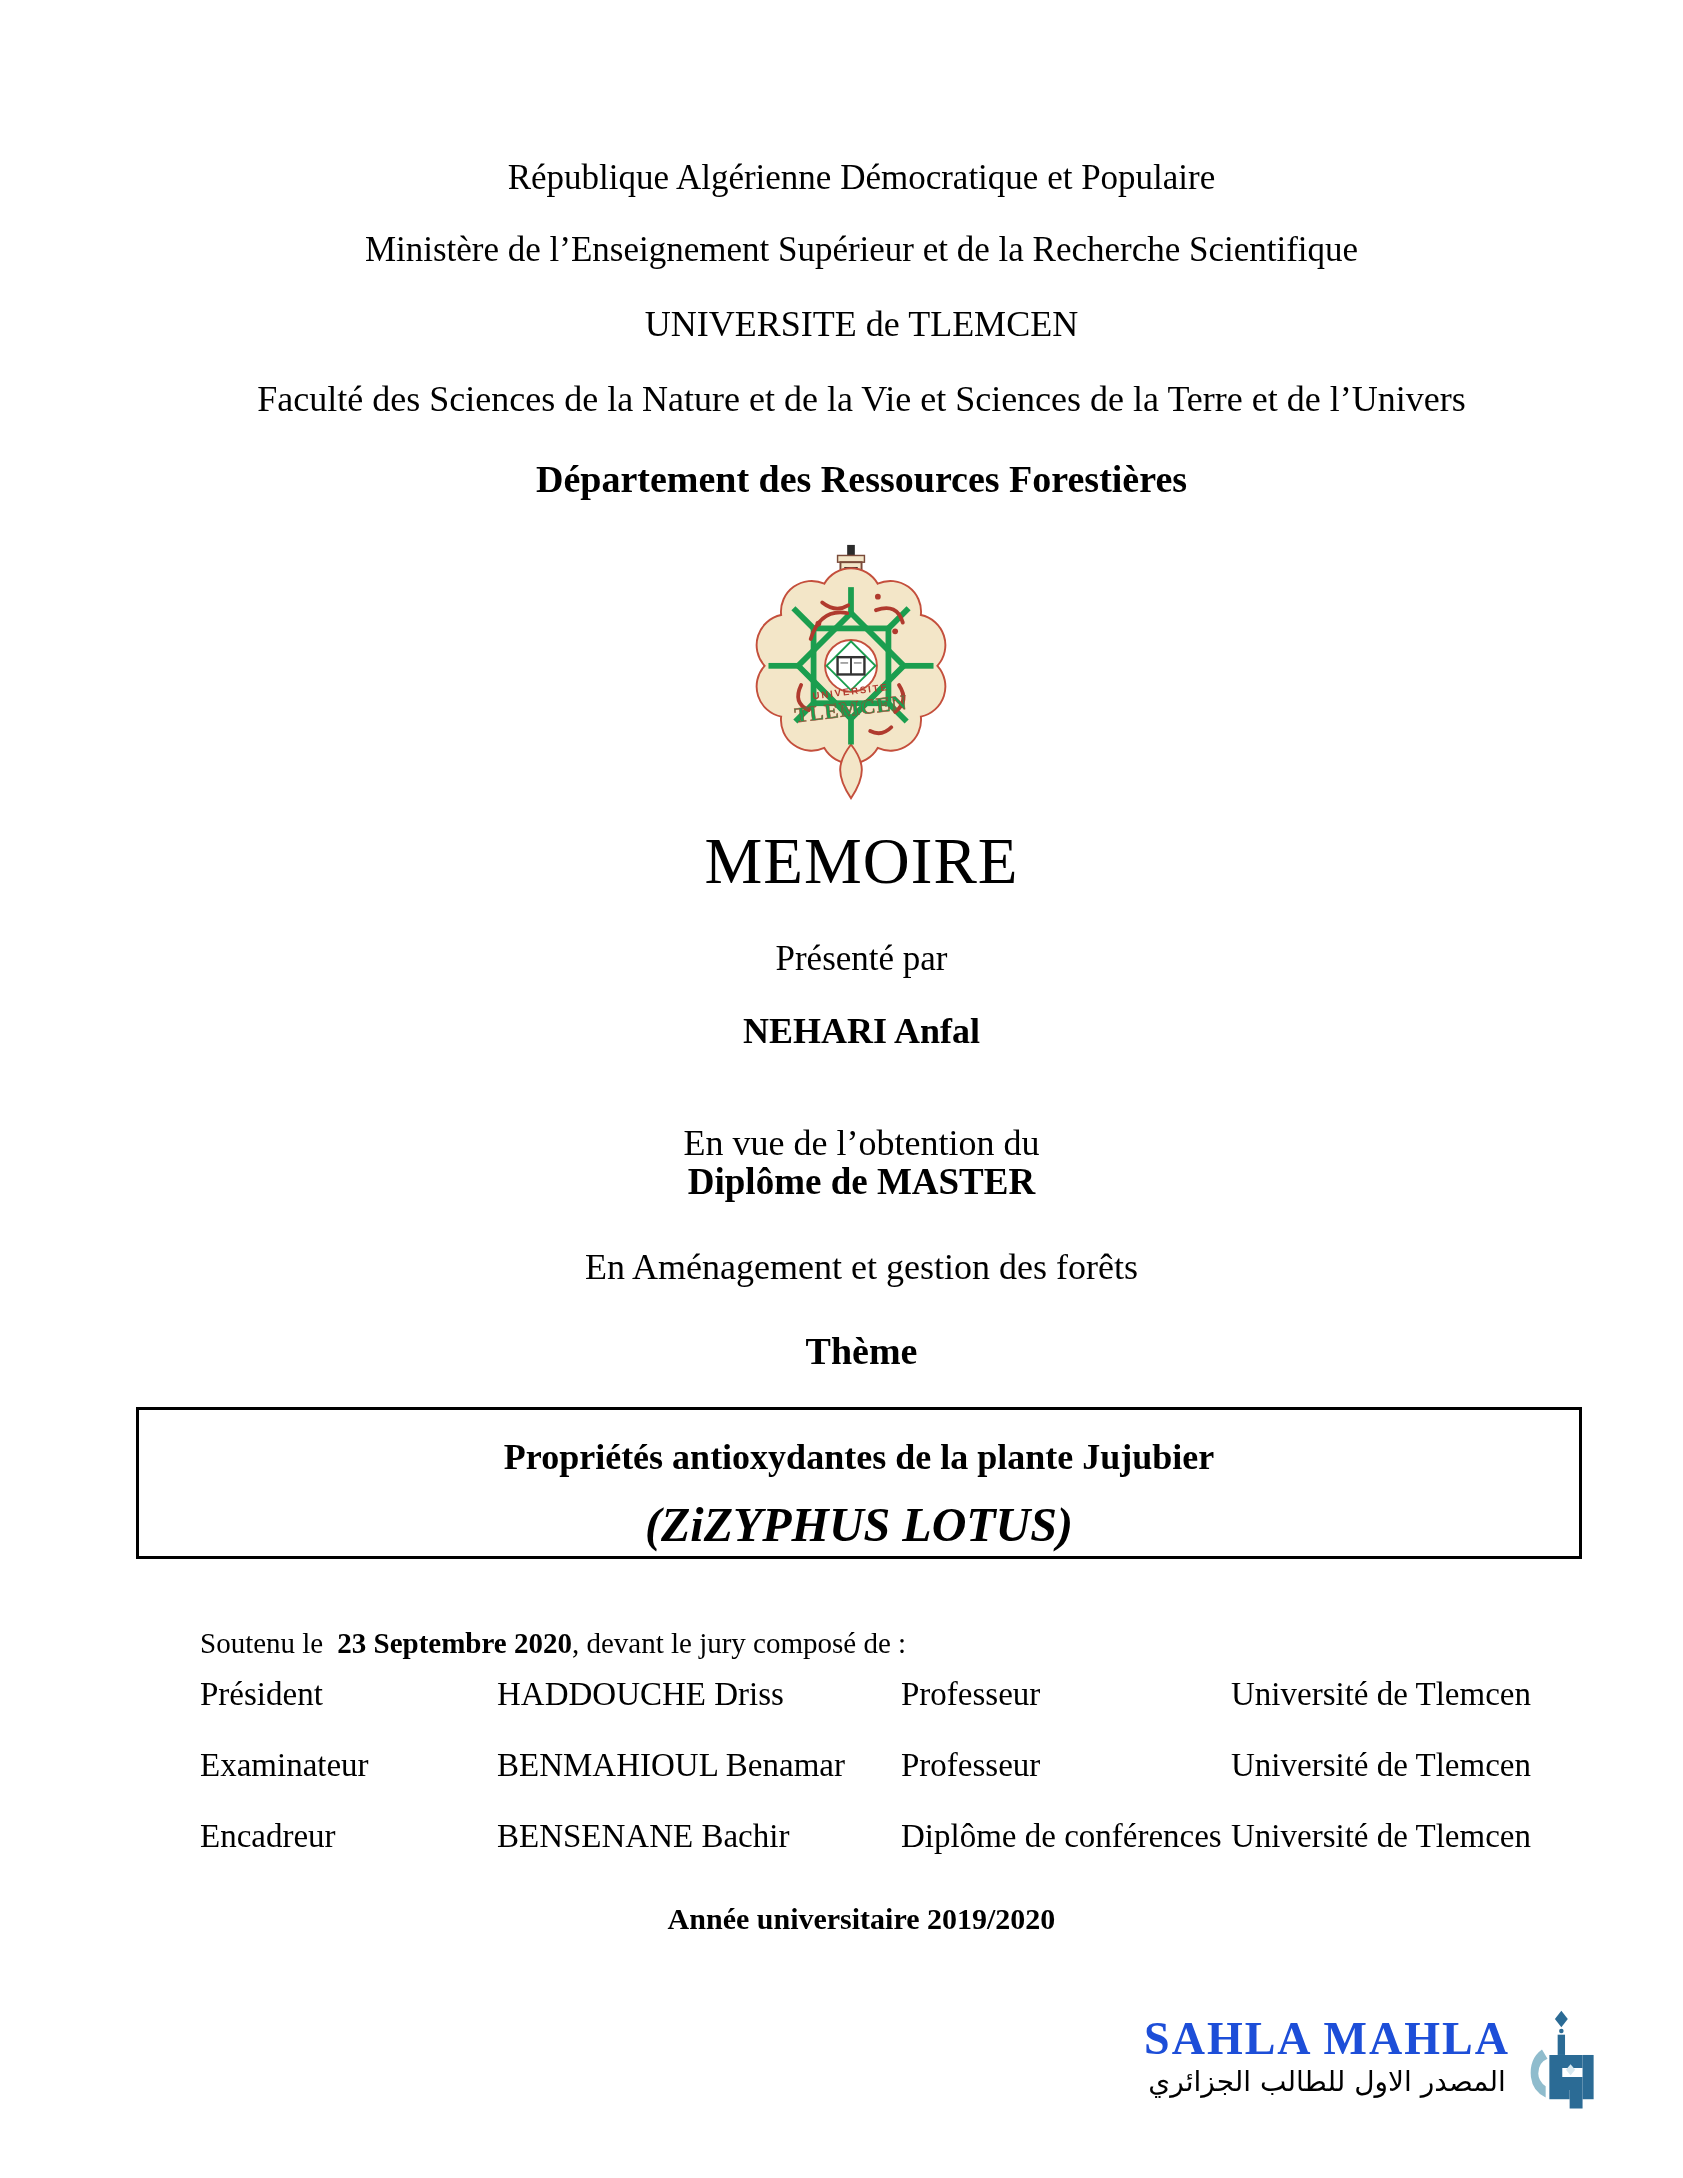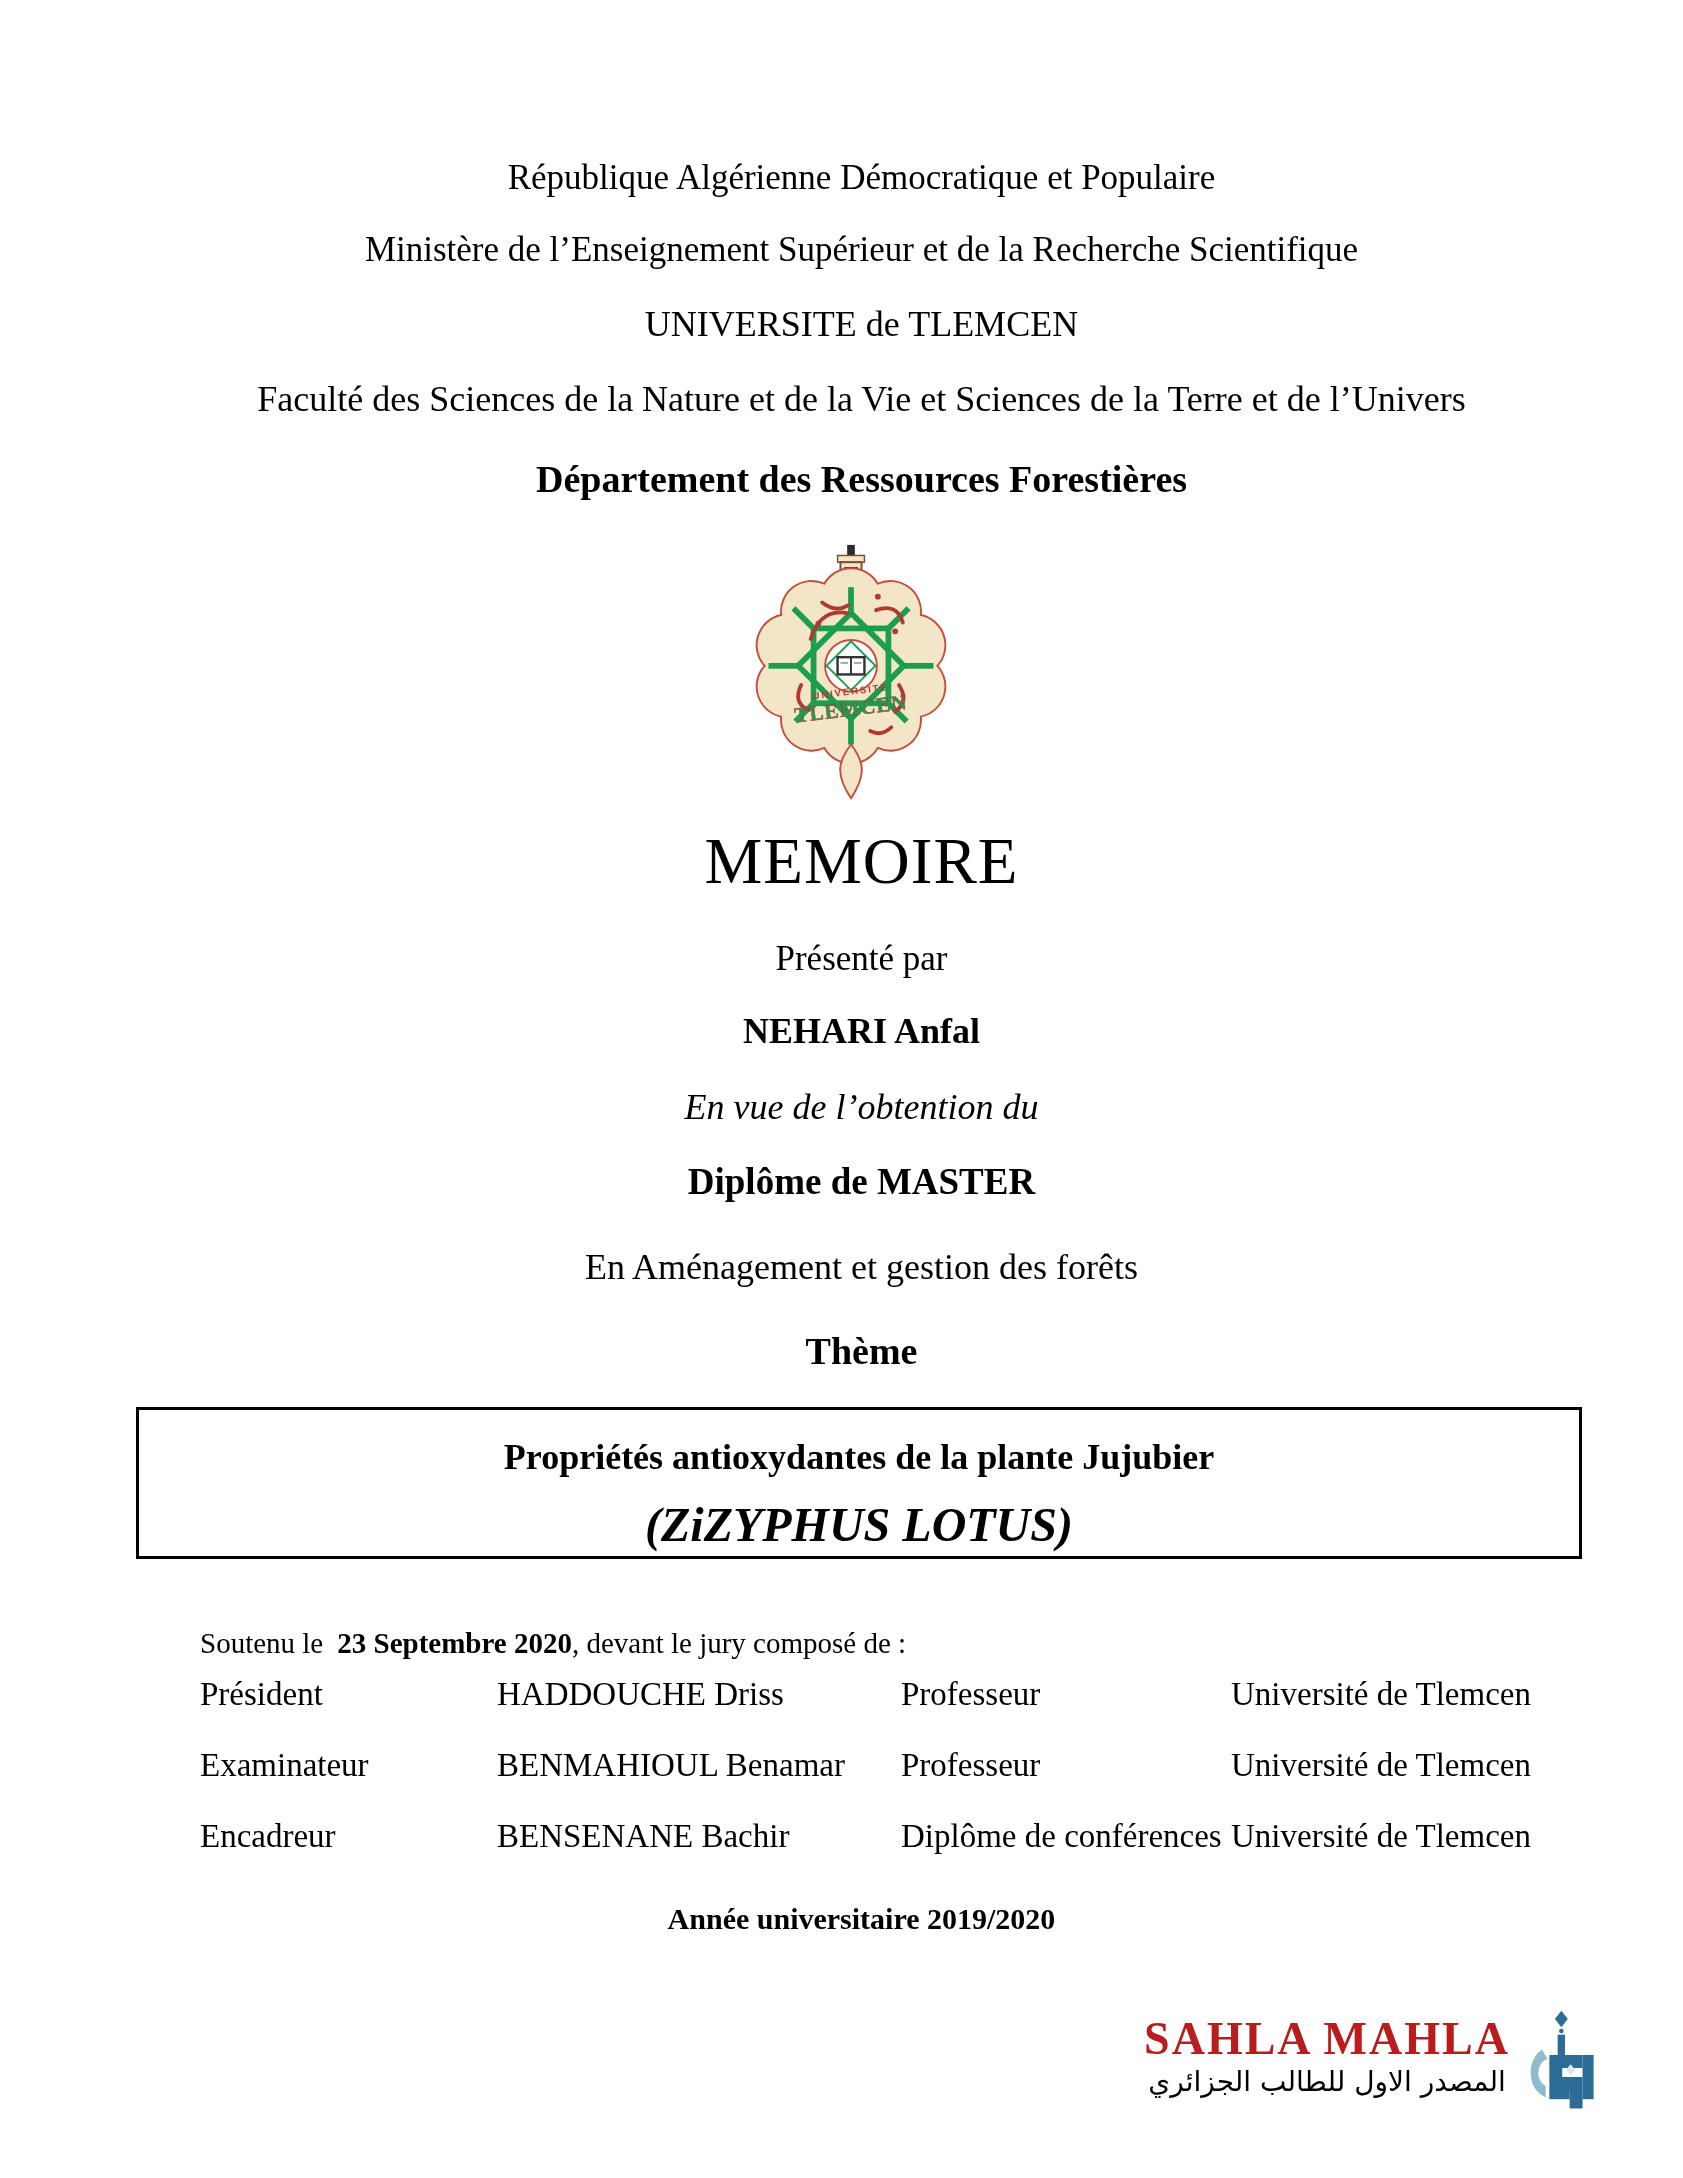--- a/index.html
+++ b/index.html
@@ -17,21 +17,21 @@
     left:40px;width:1643px;
     text-align:center;
     line-height:1;
     white-space:nowrap;
   }
   .fs35{font-size:35px;}
   .fs36{font-size:36px;}
   .fs37{font-size:37px;}
   .fs38{font-size:38px;}
   .bold{font-weight:bold;}
-  .italic{font-style:italic;}
+  .italic{margin-top:36px;}
   .memoire{
     position:absolute;top:829px;left:40px;width:1643px;
     text-align:center;font-size:65px;line-height:1;letter-spacing:1px;
   }
   .logo-wrap{
     position:absolute;top:543px;left:755px;width:192px;height:261px;
   }
   .theme-box{
     position:absolute;
     left:136px;top:1407px;
@@ -177,21 +177,21 @@
   </div>
   <div class="jury-row" style="top:1820px">
     <span class="jr-role">Encadreur</span>
     <span class="jr-name">BENSENANE Bachir</span>
     <span class="jr-grade">Diplôme de conférences</span>
     <span class="jr-inst">Université de Tlemcen</span>
   </div>
 
   <div class="year-line">Année universitaire 2019/2020</div>
 
-  <div class="wm-brand" style="color:#b91c1c">SAHLA MAHLA</div>
+  <div class="wm-brand" style="color:#1d4ed8">SAHLA MAHLA</div>
   <div class="wm-arabic" style="color:#000000">المصدر الاول للطالب الجزائري</div>
   <div class="wm-ornament">
     <svg viewBox="0 0 90 112" width="83" height="105">
       <path d="M47 2 l7 9 -7 9 -7 -9 z" fill="#2b6b95"></path>
       <circle cx="47" cy="24" r="2.5" fill="#2b6b95"></circle>
       <path d="M43 28 h8 v22 h-8 z" fill="#2b6b95"></path>
       <path d="M26 44 q -14 10 -12 30 q 2 16 16 22 l 0 -12 q -8 -6 -8 -14 q 0 -12 10 -16 z" fill="#8fbccd"></path>
       <path d="M34 50 h36 v14 h-22 v10 h22 v34 h-14 v-20 h-22 z" fill="#2b6b95"></path>
       <path d="M70 50 h12 v48 h-12 z" fill="#2b6b95"></path>
       <path d="M34 88 h22 v10 h-22 z" fill="#2b6b95"></path>

